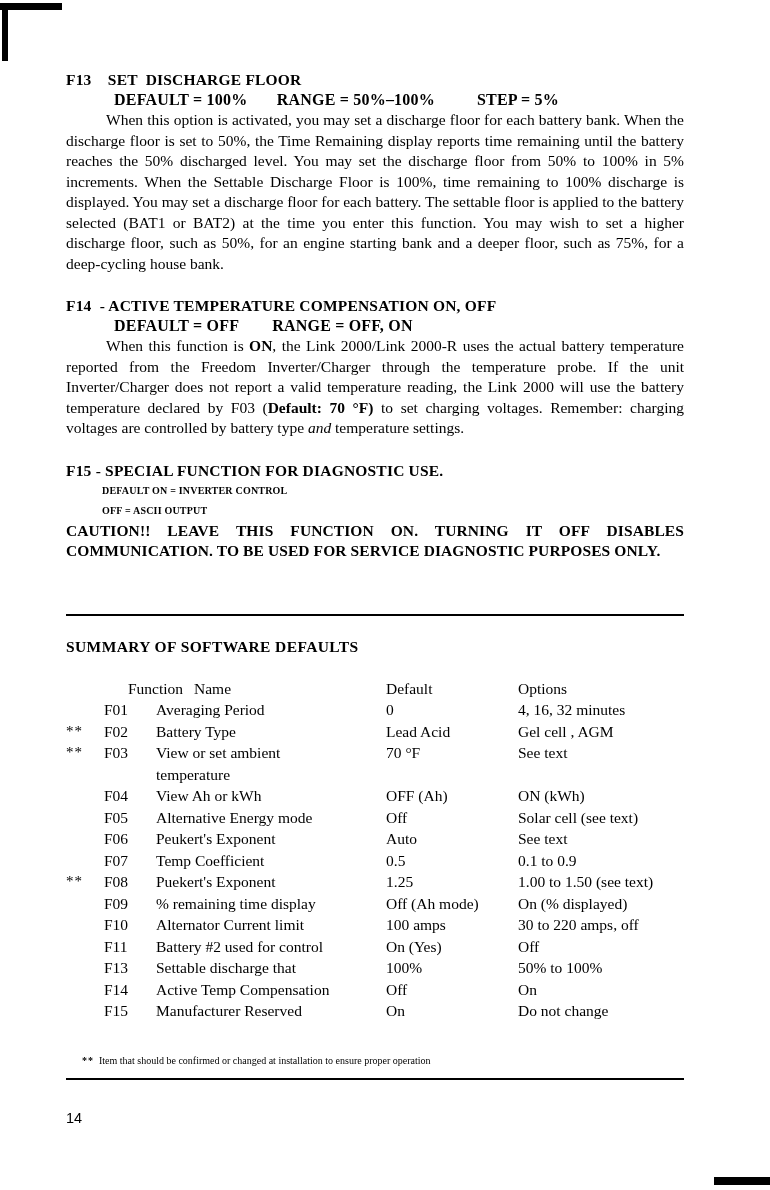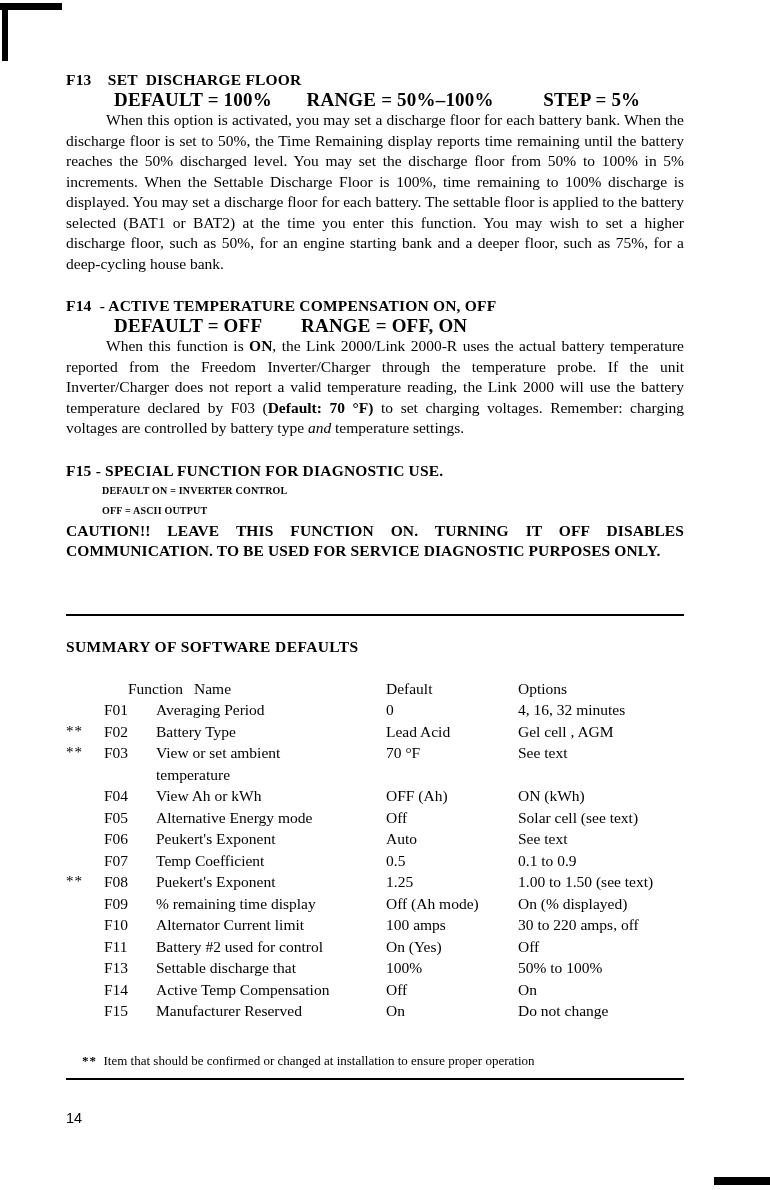--- a/index.html
+++ b/index.html
@@ -61,21 +61,21 @@
   
   .fn-title {
     font-weight: bold;
     font-size: 15.5px;
     line-height: 20px;
     letter-spacing: 0.2px;
     white-space: pre;
   }
   .fn-sub {
     font-weight: bold;
-    font-size: 19px;
+    font-size: 16px;
     line-height: 20px;
     letter-spacing: 0.2px;
     margin-left: 48px;
     white-space: pre;
   }
   .fn-sub2 {
     font-weight: bold;
     font-size: 10px;
     line-height: 20px;
     letter-spacing: 0.2px;
@@ -148,21 +148,21 @@
     text-align: left;
     padding-left: 10px;
     letter-spacing: 1px;
     font-size: 15px;
   }
   td.fn { padding-left: 8px; }
 
   .row-cont td.name { padding-left: 0; }
 
   .footnote {
-    font-size: 13px;
+    font-size: 10px;
     line-height: 20px;
     padding-left: 16px;
     white-space: pre;
   }
   .footnote .stars { letter-spacing: 1px; font-weight: bold; }
 
   .page-number {
     position: absolute;
     left: 66px;
     top: 1110px;

